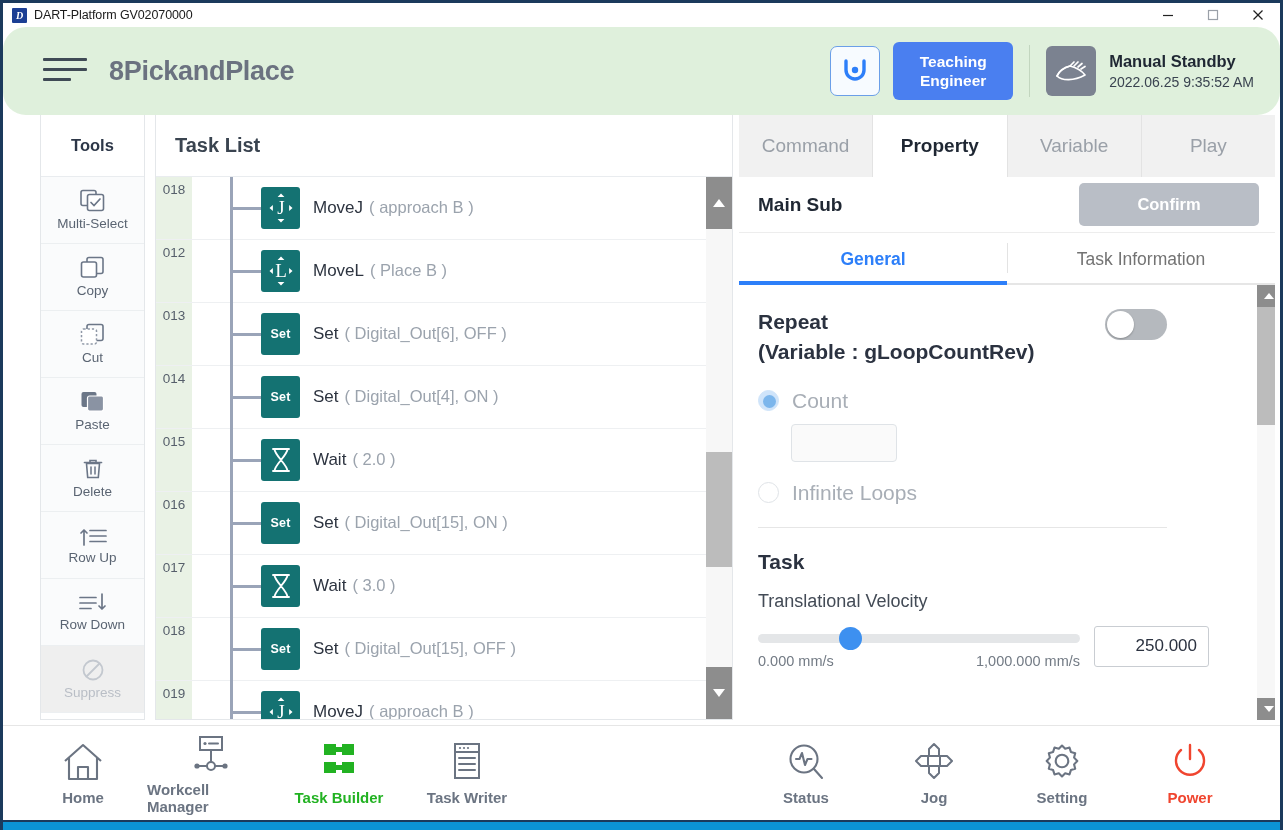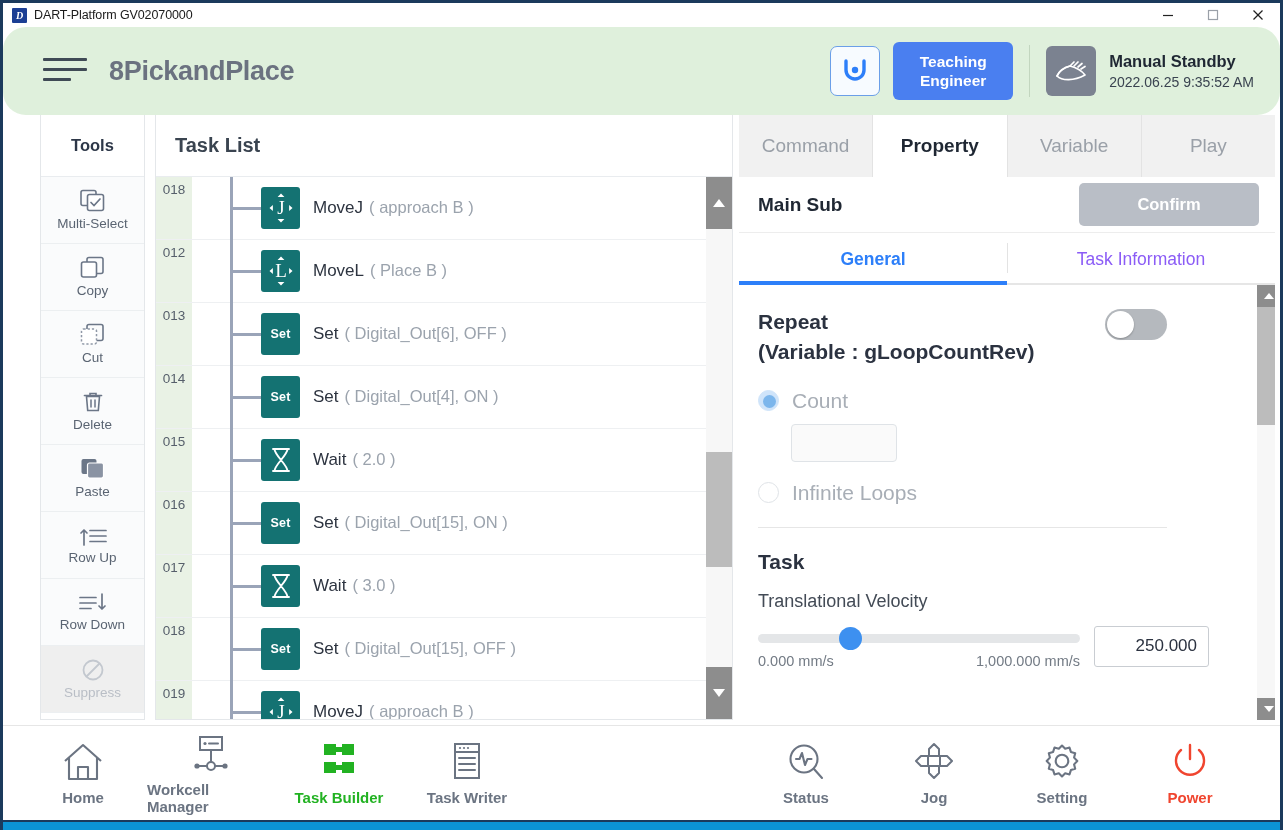--- a/index.html
+++ b/index.html
@@ -153,21 +153,21 @@
     padding:0 16px 0 19px; border-bottom:1px solid #ededed; background:#fff;
   }
   .psub .t { font-size:19px; font-weight:bold; color:#1f2733; flex:1; }
   .confirm-btn {
     background:#b9bec6; color:#fff; font-size:16.5px; font-weight:bold;
     border-radius:5px; padding:12px 0; width:180px; text-align:center;
   }
   .stabs { display:flex; height:52px; flex:0 0 52px; background:#fff; position:relative;}
   .stab {
     flex:1; display:flex; align-items:center; justify-content:center;
-    font-size:17.5px; color:#8b5cf6; position:relative;
+    font-size:17.5px; color:#737373; position:relative;
   }
   .stab.active { color:#2d7ff9; font-weight:bold; }
   .stab.active:after {
     content:""; position:absolute; left:0; right:0; bottom:0; height:4px; background:#2d7ff9;
   }
   .stab-sep { position:absolute; left:50%; top:10px; bottom:12px; width:1px; background:#e3e3e3; }
   .stabs-line { position:absolute; left:0; right:0; bottom:0; height:2px; background:#e6e6e6; }
   .pcontent { flex:1; position:relative; display:flex; overflow:hidden;gap:48px; }
   .pinner { flex:1; padding:22px 0 0 19px; position:relative; }
 
@@ -322,38 +322,38 @@
           <svg width="26" height="24" viewBox="0 0 26 24">
               <rect x="7" y="1.5" width="16" height="16" rx="2" fill="none" stroke="#6b7687" stroke-width="1.6"></rect>
               <rect x="1.5" y="6" width="15" height="15" rx="2" fill="#fff" stroke="#8f98a6" stroke-width="1.5" stroke-dasharray="2.2 2"></rect>
             </svg>
         </span>
         <span>Cut</span>
       </div>
 
       <div class="tool">
         <span>
+          <svg width="26" height="24" viewBox="0 0 26 24">
+              <rect x="1.5" y="2" width="15" height="15" rx="2" fill="#6b7687"></rect>
+              <rect x="7.5" y="6" width="16" height="15" rx="2" fill="#8a93a3" stroke="#fff" stroke-width="1.2"></rect>
+            </svg>
+        </span>
+        <span>Paste</span>
+      </div>
+
+      <div class="tool">
+        <span>
           <svg width="24" height="24" viewBox="0 0 24 24">
               <path d="M3.5 5.5 h17" stroke="#6b7687" stroke-width="1.7" stroke-linecap="round"></path>
               <path d="M9 5.5 V3.5 h6 v2" fill="none" stroke="#6b7687" stroke-width="1.6"></path>
               <path d="M5.5 6.5 h13 l-1.2 14 h-10.6 z" fill="none" stroke="#6b7687" stroke-width="1.6"></path>
               <path d="M10 10 v7 M14 10 v7" stroke="#6b7687" stroke-width="1.5" stroke-linecap="round"></path>
             </svg>
         </span>
         <span>Delete</span>
-      </div>
-
-      <div class="tool">
-        <span>
-          <svg width="26" height="24" viewBox="0 0 26 24">
-              <rect x="1.5" y="2" width="15" height="15" rx="2" fill="#6b7687"></rect>
-              <rect x="7.5" y="6" width="16" height="15" rx="2" fill="#8a93a3" stroke="#fff" stroke-width="1.2"></rect>
-            </svg>
-        </span>
-        <span>Paste</span>
       </div>
 
       <div class="tool">
         <span>
           <svg width="28" height="22" viewBox="0 0 28 22">
               <path d="M5 20 V5 l-3 3 M5 5 l3 3" fill="none" stroke="#6b7687" stroke-width="1.7" stroke-linecap="round" stroke-linejoin="round"></path>
               <path d="M11 5.5 h16 M11 11 h16 M11 16.5 h16" stroke="#6b7687" stroke-width="1.7" stroke-linecap="round"></path>
             </svg>
         </span>
         <span>Row Up</span>

